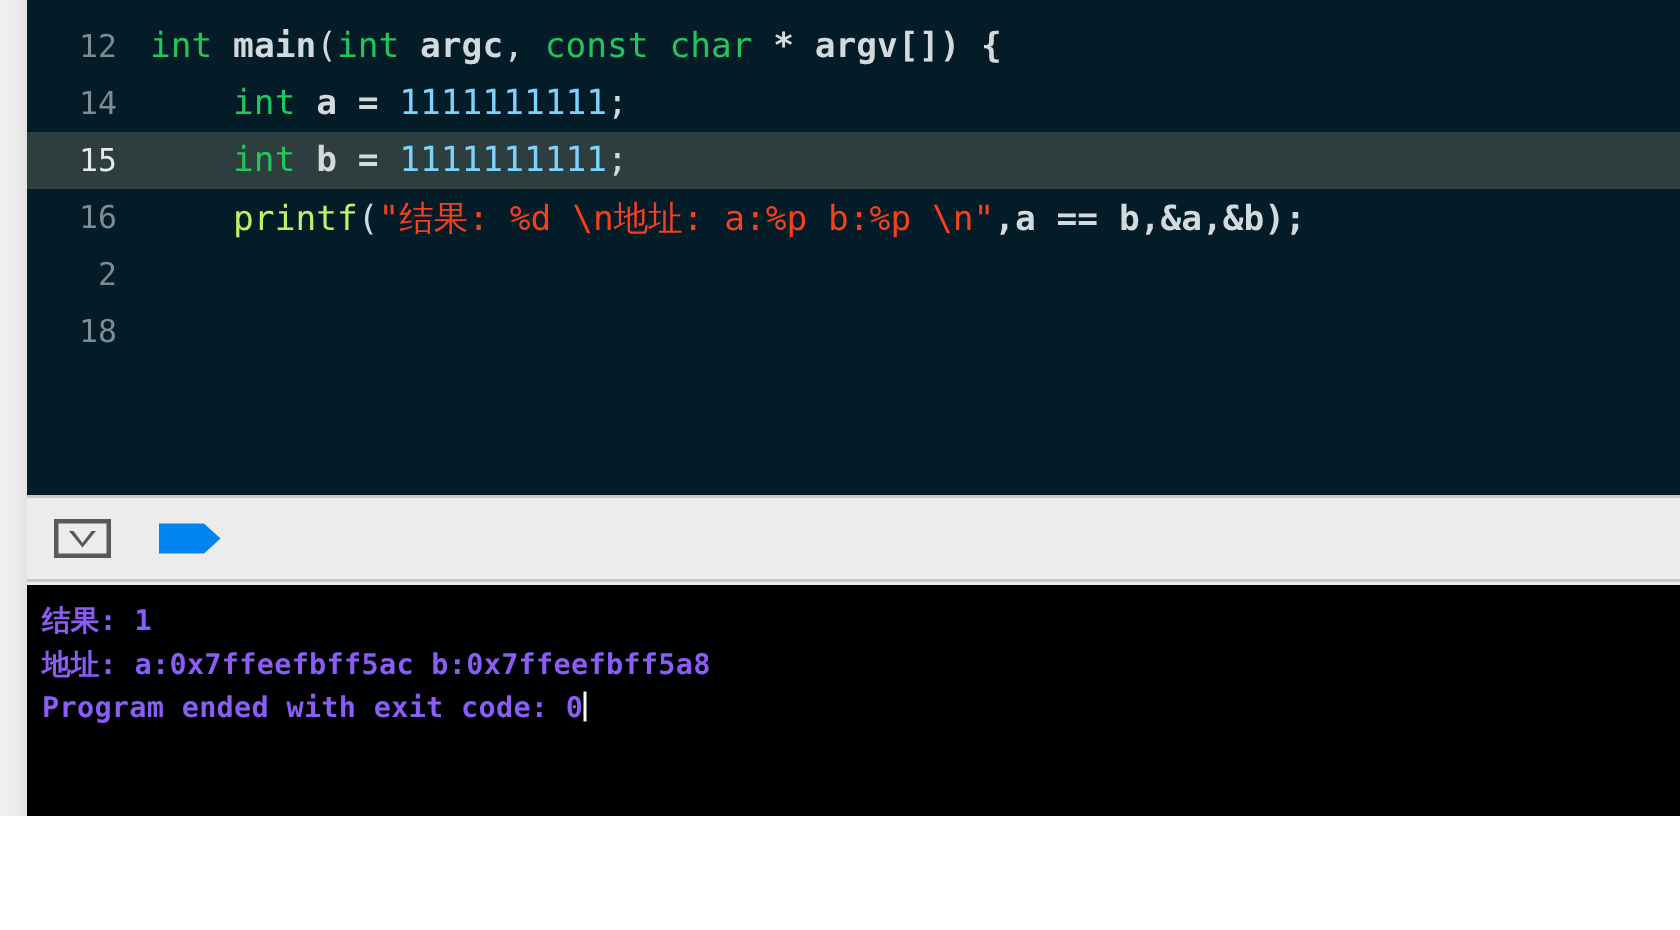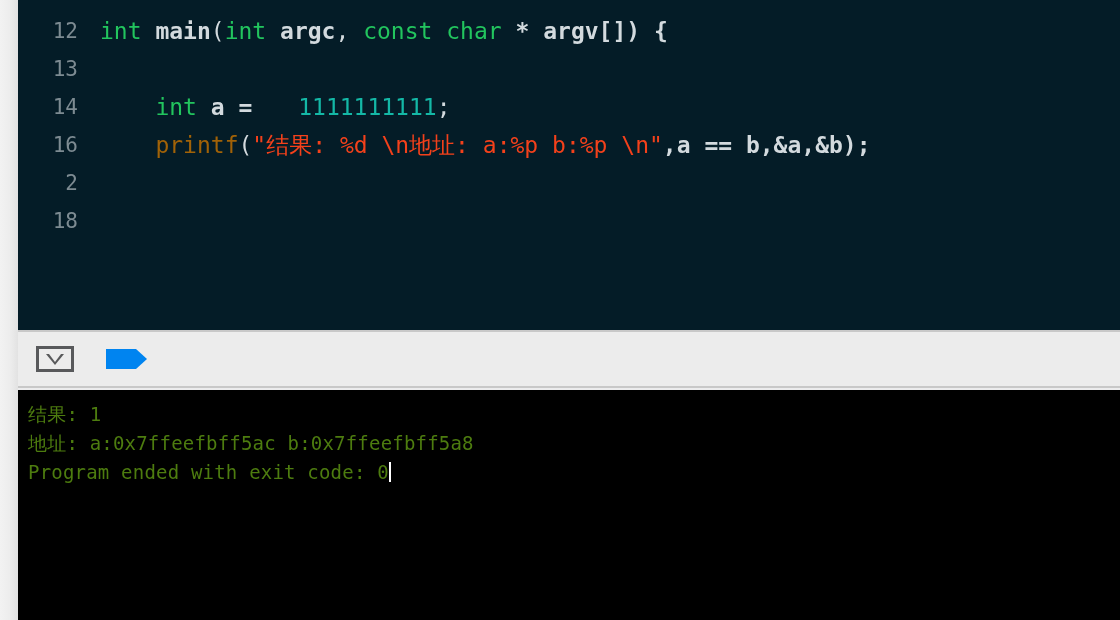--- a/index.html
+++ b/index.html
@@ -9,21 +9,21 @@
   }
   body {
     width: 1120px;
     height: 620px;
     overflow: hidden;
     font-family: "Liberation Sans", sans-serif;
   }
   #app {
     position: relative;
     width: 1120px;
-    height: 620px;
+    height: 544px;
     background: #ececed;
     overflow: hidden;
   }
 
   
   .left-strip {
     position: absolute;
     left: 0;
     top: 0;
     width: 18px;
@@ -67,23 +67,23 @@
   }
   .code-line.highlight .gutter {
     color: #e6e9e4;
   }
   .code-text {
     padding-left: 10px;
     color: #d6dde0;
   }
   .tok-kw   { color: #22c55e; }
   .tok-id   { color: #d3dade; font-weight: bold; }
-  .tok-num  { color: #14b8a6; margin-left: 32px; }
+  .tok-num  { color: #7dd3fc; }
   .tok-str  { color: #f4411b; }
-  .tok-fn   { color: #a16207; }
+  .tok-fn   { color: #bef264; }
   .tok-pn   { color: #d3dade; }
 
   
   .toolbar {
     position: absolute;
     left: 18px;
     top: 330px;
     width: 1102px;
     height: 58px;
     background: #ececec;
@@ -139,22 +139,22 @@
     width: 1102px;
     height: 230px;
     background: #000000;
     overflow: hidden;
     padding: 10px 0 0 10px;
     box-sizing: border-box;
   }
   .console-line {
     font-family: "DejaVu Sans Mono", monospace;
     font-size: 19px;
-    font-weight: normal;
-    color: #4d7c0f;
+    font-weight: bold;
+    color: #8b5cf6;
     white-space: pre;
     line-height: 29px;
     letter-spacing: 0.2px;
   }
   .caret {
     display: inline-block;
     width: 2px;
     height: 20px;
     background: #ffffff;
     vertical-align: -3px;
@@ -164,22 +164,22 @@
 <body>
 
 <div id="app">
 
   <div class="left-strip"></div>
 
   <div class="editor">
     <div id="code-lines" style="margin-top: -26px;">
         <div class="code-line"><div class="gutter">11</div><div class="code-text"></div></div>
         <div class="code-line"><div class="gutter">12</div><div class="code-text"><span class="tok-kw">int</span><span class="tok-pn"> </span><span class="tok-id">main</span><span class="tok-pn">(</span><span class="tok-kw">int</span><span class="tok-id"> argc</span><span class="tok-pn">, </span><span class="tok-kw">const</span><span class="tok-pn"> </span><span class="tok-kw">char</span><span class="tok-id"> * argv[]) {</span></div></div>
-        <div class="code-line"><div class="gutter">13</div><div class="code-text"></div></div>
         <div class="code-line"><div class="gutter">14</div><div class="code-text"><span class="tok-pn">    </span><span class="tok-kw">int</span><span class="tok-id"> a = </span><span class="tok-num">1111111111</span><span class="tok-pn">;</span></div></div>
+        <div class="code-line highlight"><div class="gutter">15</div><div class="code-text"><span class="tok-pn">    </span><span class="tok-kw">int</span><span class="tok-id"> b = </span><span class="tok-num">1111111111</span><span class="tok-pn">;</span></div></div>
         <div class="code-line"><div class="gutter">16</div><div class="code-text"><span class="tok-pn">    </span><span class="tok-fn">printf</span><span class="tok-pn">(</span><span class="tok-str">"结果: %d \n地址: a:%p b:%p \n"</span><span class="tok-id">,a == b,&amp;a,&amp;b);</span></div></div>
         <div class="code-line"><div class="gutter">2</div><div class="code-text"></div></div>
         <div class="code-line"><div class="gutter">18</div><div class="code-text"></div></div>
       </div>
   </div>
 
   <div class="toolbar">
     <div class="tb-btn filter-box">
       <div class="tri-down"></div>
     </div>

